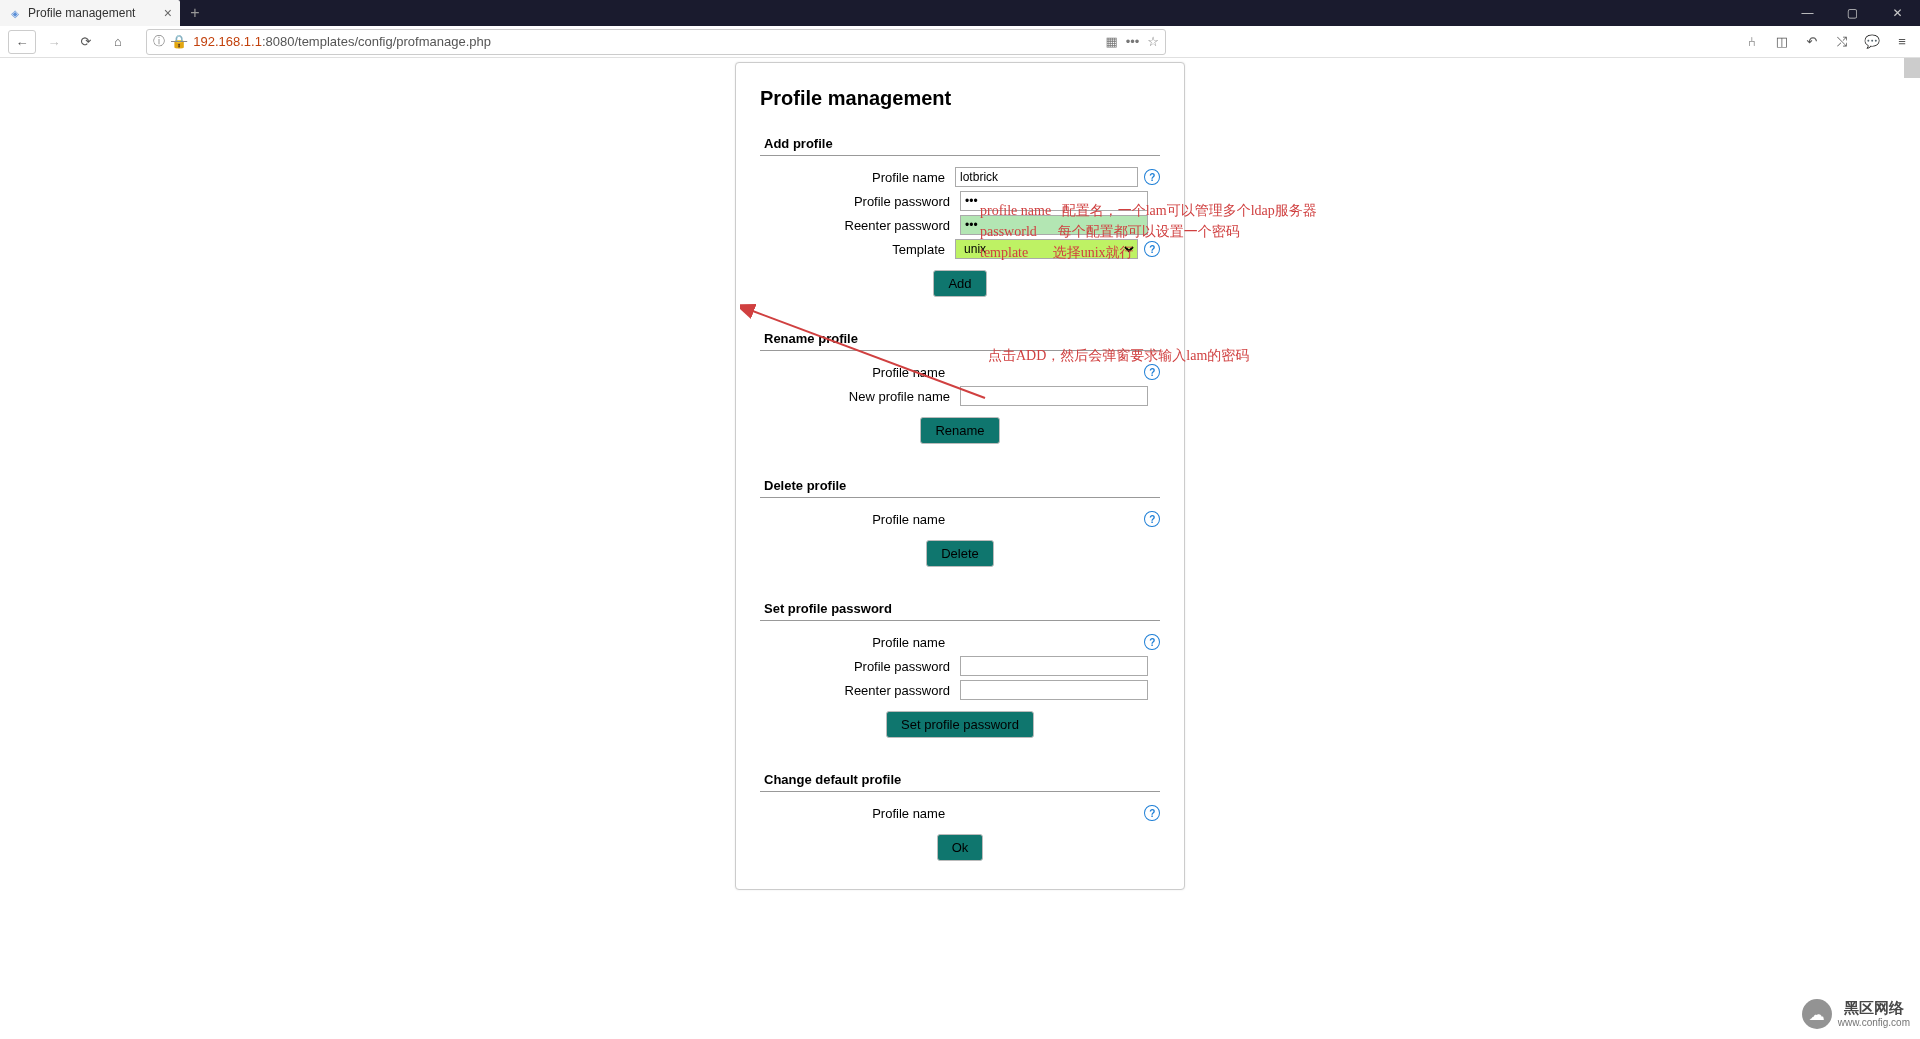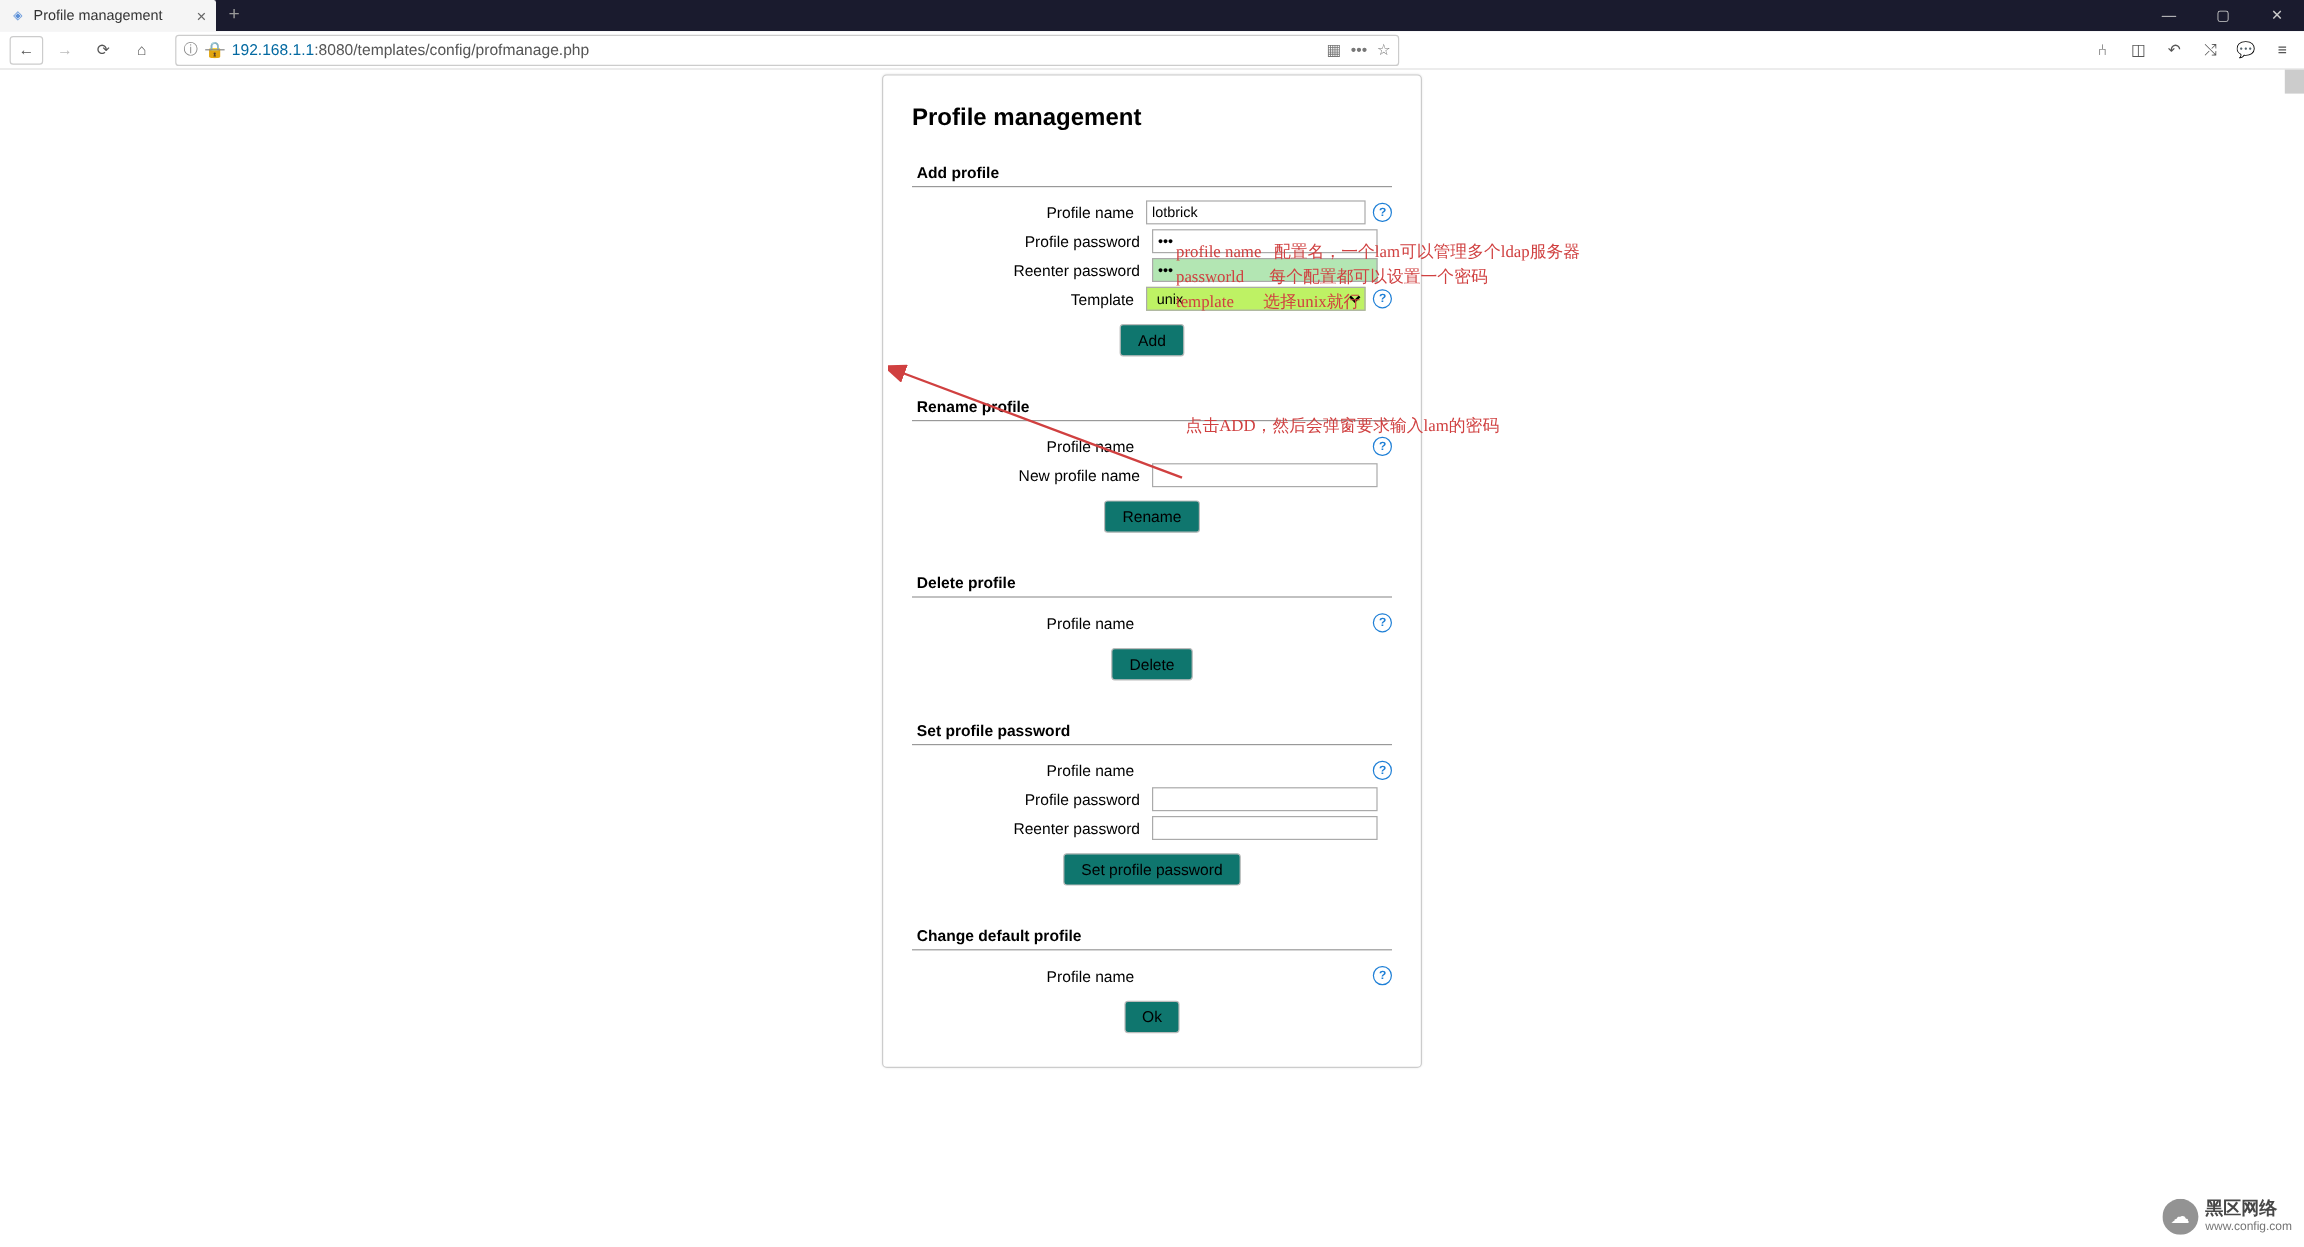--- a/index.html
+++ b/index.html
@@ -14,21 +14,21 @@
 .win-controls { margin-left: auto; display: flex; }
 .win-btn { width: 45px; display: flex; align-items: center; justify-content: center; color: #ccc; cursor: pointer; font-size: 12px; }
 
 .toolbar { height: 32px; background: #fff; border-bottom: 1px solid #e0e0e0; display: flex; align-items: center; padding: 0 8px; gap: 4px; }
 .nav-btn { width: 28px; height: 24px; display: flex; align-items: center; justify-content: center; color: #555; cursor: pointer; border-radius: 3px; }
 .nav-btn.disabled { color: #bbb; }
 .url-bar { flex: 1; height: 26px; border: 1px solid #ccc; border-radius: 3px; display: flex; align-items: center; padding: 0 6px; margin: 0 20px 0 10px; gap: 6px; font-size: 13px; color: #333; max-width: 1020px; }
 .url-icon { color: #888; font-size: 12px; }
 .url-security { color: #888; text-decoration: line-through; }
 .url-text { flex: 1; color: #555; }
-.url-text .host { color: #0369a1; }
+.url-text .host { color: #c2410c; }
 .url-actions { display: flex; gap: 8px; color: #777; }
 .tool-icons { display: flex; gap: 10px; align-items: center; margin-left: auto; color: #555; }
 .tool-icon { width: 20px; text-align: center; cursor: pointer; }
 
 
 .page { position: relative; height: calc(100vh - 58px); overflow: auto; }
 .content-box { width: 450px; margin: 4px auto 20px; border: 1px solid #ccc; border-radius: 4px; padding: 24px 24px 12px; background: #fff; box-shadow: 0 0 2px rgba(0,0,0,.1); }
 h1 { font-size: 20px; font-weight: bold; margin-bottom: 20px; }
 .section-title { font-size: 13px; font-weight: bold; padding: 6px 0 4px 4px; border-bottom: 1px solid #999; margin-top: 12px; }
 .form-rows { padding: 8px 0; }
@@ -43,21 +43,21 @@
 button.action { background: #0f766e; border: 1px solid #bbb; border-radius: 3px; padding: 5px 14px; font-size: 13px; cursor: pointer; }
 
 
 .annot { position: absolute; font-family: "SimSun","Songti SC",serif; font-size: 14px; color: #d04040; white-space: pre; line-height: 1.5; }
 .arrow { position: absolute; }
 
 
 .watermark { position: fixed; right: 10px; bottom: 10px; display: flex; align-items: center; gap: 6px; opacity: .9; }
 .watermark .logo { width: 30px; height: 30px; background: #888; border-radius: 50%; display: flex; align-items: center; justify-content: center; color: #fff; font-size: 16px; }
 .watermark .txt { font-size: 13px; color: #333; text-align: left; line-height: 1.1; }
-.watermark .txt .cn { font-weight: bold; font-size: 15px; }
+.watermark .txt .cn { font-weight: bold; font-size: 15px; text-align: center; }
 .watermark .txt .en { font-size: 10px; color: #666; }
 
 .scrollbar-stub { position: fixed; right: 0; top: 58px; width: 16px; height: 20px; background: #ccc; }
 </style>
 </head>
 <body>
 
 <div class="titlebar">
   <div class="tab">
     <span class="tab-icon">◈</span>

